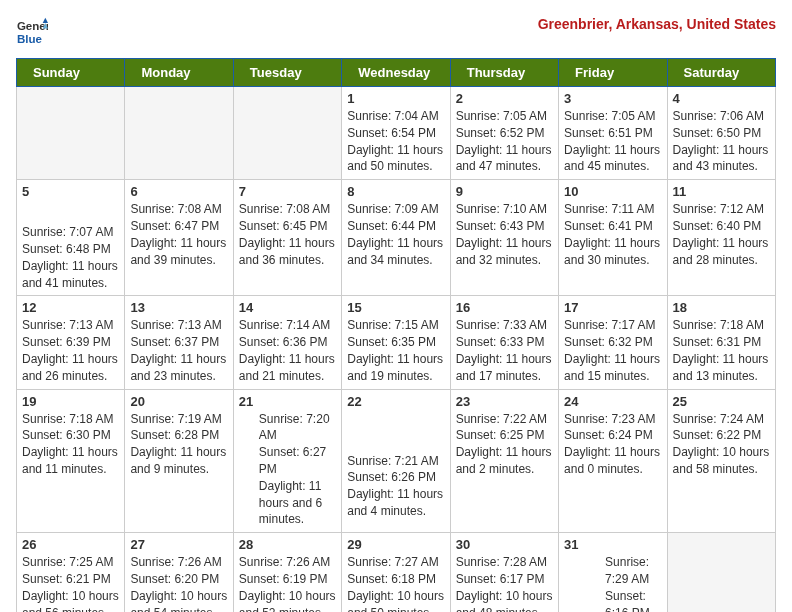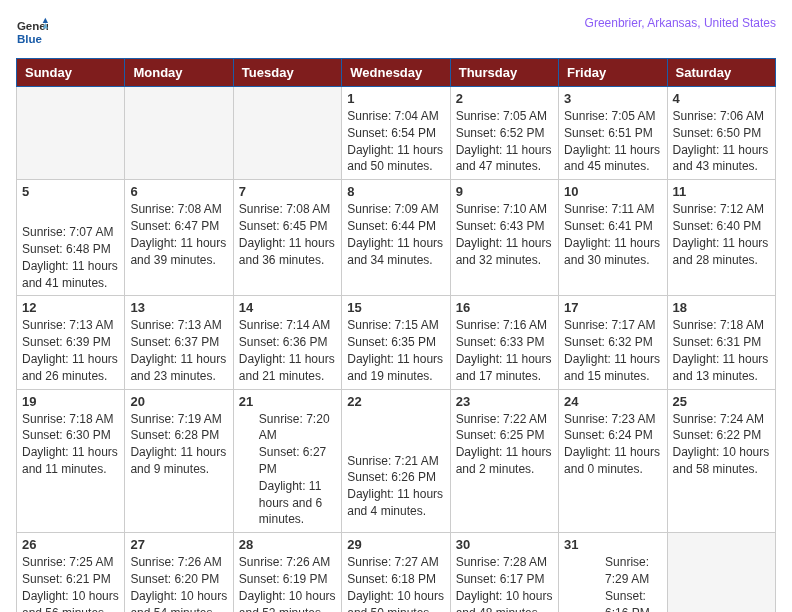--- a/index.html
+++ b/index.html
@@ -27,34 +27,35 @@
     }
     .title-block {
       text-align: right;
     }
     .calendar-title {
       font-size: 36px;
       color: #333;
       font-weight: normal;
     }
     .calendar-subtitle {
-      font-size: 12px;
-      color: #8b5cf6;
+      font-size: 14px;
+      color: #b91c1c;
+      font-weight: bold;
     }
     table {
       width: 100%;
       border-collapse: collapse;
       table-layout: fixed;
     }
     th {
-      background-color: #7f1d1d;
+      background-color: #4d7c0f;
       color: #fff;
       font-size: 13px;
       font-weight: bold;
-      padding: 6px 8px;
+      padding: 6px 16px;
       text-align: left;
       border: 1px solid #1a5ca8;
     }
     td {
       border: 1px solid #ccc;
       vertical-align: top;
       padding: 4px 5px;
       height: 90px;
       background: #fff;
     }
@@ -202,21 +203,21 @@
 Daylight: 11 hours and 21 minutes.</div>
         </td>
         <td>
           <div class="day-number">15</div>
           <div class="day-info" style="white-space: pre-line;">Sunrise: 7:15 AM
 Sunset: 6:35 PM
 Daylight: 11 hours and 19 minutes.</div>
         </td>
         <td>
           <div class="day-number">16</div>
-          <div class="day-info" style="white-space: pre-line;">Sunrise: 7:16 AM
+          <div class="day-info" style="white-space: pre-line;">Sunrise: 7:33 AM
 Sunset: 6:33 PM
 Daylight: 11 hours and 17 minutes.</div>
         </td>
         <td>
           <div class="day-number">17</div>
           <div class="day-info" style="white-space: pre-line;">Sunrise: 7:17 AM
 Sunset: 6:32 PM
 Daylight: 11 hours and 15 minutes.</div>
         </td>
         <td>

